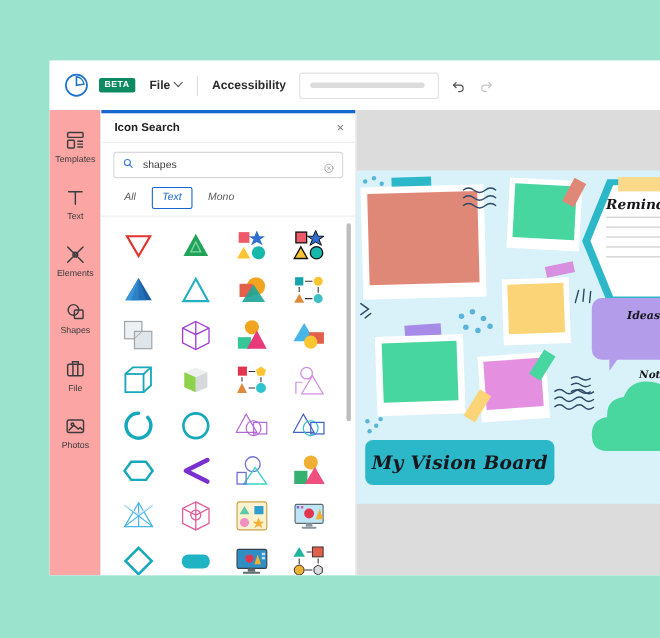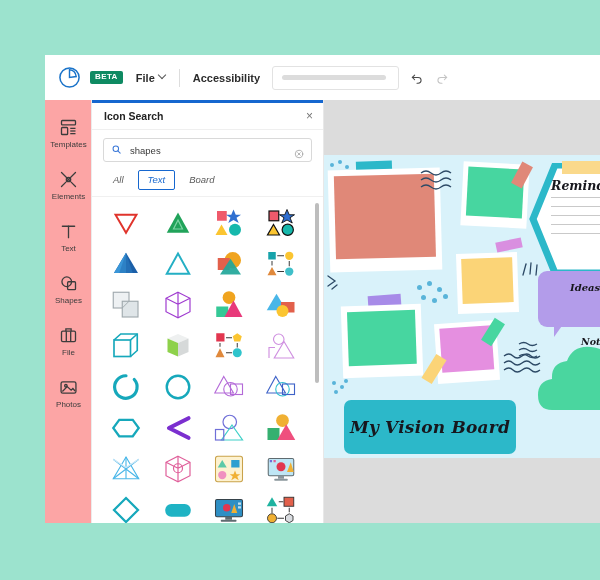--- a/index.html
+++ b/index.html
@@ -166,38 +166,38 @@
             <line x1="14" y1="16" x2="20" y2="16"></line>
             <line x1="14" y1="19" x2="20" y2="19"></line>
         </svg>
       </span>
       <span class="lbl">Templates</span>
     </div>
 
     <div class="rail-item">
       <span class="rail-ico">
         <svg viewBox="0 0 24 24" width="21" height="21" fill="none" stroke="#3c3c3c" stroke-width="1.5" stroke-linecap="round">
+          <line x1="5" y1="6" x2="19" y2="6"></line>
+            <line x1="12" y1="6" x2="12" y2="19"></line>
+        </svg>
+      </span>
+      <span class="lbl">Text</span>
+    </div>
+
+    <div class="rail-item">
+      <span class="rail-ico">
+        <svg viewBox="0 0 24 24" width="21" height="21" fill="none" stroke="#3c3c3c" stroke-width="1.5" stroke-linecap="round">
           <path d="M4 4 L14 14"></path>
             <path d="M20 4 L10 14"></path>
             <path d="M4 20 L9 15"></path>
             <path d="M20 20 L15 15"></path>
           <circle cx="12" cy="12" r="2.5"></circle>
         </svg>
       </span>
       <span class="lbl">Elements</span>
-    </div>
-
-    <div class="rail-item">
-      <span class="rail-ico">
-        <svg viewBox="0 0 24 24" width="21" height="21" fill="none" stroke="#3c3c3c" stroke-width="1.5" stroke-linecap="round">
-          <line x1="5" y1="6" x2="19" y2="6"></line>
-            <line x1="12" y1="6" x2="12" y2="19"></line>
-        </svg>
-      </span>
-      <span class="lbl">Text</span>
     </div>
 
     <div class="rail-item">
       <span class="rail-ico">
         <svg viewBox="0 0 24 24" width="21" height="21" fill="none" stroke="#3c3c3c" stroke-width="1.5">
           <circle cx="10" cy="10" r="5.5"></circle>
             <rect x="11" y="10" width="9" height="9" rx="1"></rect>
         </svg>
       </span>
       <span class="lbl">Shapes</span>
@@ -252,21 +252,21 @@
               <line x1="9" y1="9" x2="15" y2="15"></line>
               <line x1="15" y1="9" x2="9" y2="15"></line>
           </svg>
         </span>
       </div>
     </div>
 
     <div class="tabs">
       <span class="tab">All</span>
       <span class="tab active">Text</span>
-      <span class="tab">Board</span>
+      <span class="tab">Mono</span>
     </div>
 
     <div class="gridwrap">
       <div class="grid">
 
         <div class="cell">
             <span>
           <svg viewBox="0 0 40 40">
                 <polygon points="6,9 34,9 20,33" fill="none" stroke="#e0342c" stroke-width="2.6"></polygon>
               </svg>
@@ -664,21 +664,21 @@
         <path d="M2 4 q5 -4 9 0 t9 0 t9 0 t9 0"></path>
           <path d="M2 11 q5 -4 9 0 t9 0 t9 0 t9 0"></path>
           <path d="M2 18 q5 -4 9 0 t9 0 t9 0 t9 0"></path>
       </svg>
 
       <span class="dot" style="left:8px;top:226px;width:4px;height:4px;"></span>
       <span class="dot" style="left:16px;top:230px;width:4px;height:4px;"></span>
       <span class="dot" style="left:10px;top:235px;width:4px;height:4px;"></span>
       <span class="dot" style="left:20px;top:224px;width:4px;height:4px;"></span>
 
-      <div class="title-pill" style="left:20px;top:245px;width:172px;height:54px;">
+      <div class="title-pill" style="left:8px;top:245px;width:172px;height:41px;">
         <span>My Vision Board</span>
       </div>
 
       <div class="sticky" style="left:203px;top:8px;width:100px;height:112px;">
         <svg width="100" height="112" viewBox="0 0 100 112" style="position:absolute;left:0;top:0;">
           <polygon points="28,2 82,2 100,56 82,110 28,110 6,56" fill="#ffffff" stroke="#2cb8c9" stroke-width="7"></polygon>
         </svg>
         <span class="tape" style="left:35px;top:-2px;width:44px;height:13px;background:#fad98b;"></span>
         <span class="script" style="position:absolute;left:24px;top:15px;font-size:12.5px;color:#17171d;">Reminder</span>
         <div class="rem-lines" style="left:24px;top:34px;width:60px;">

